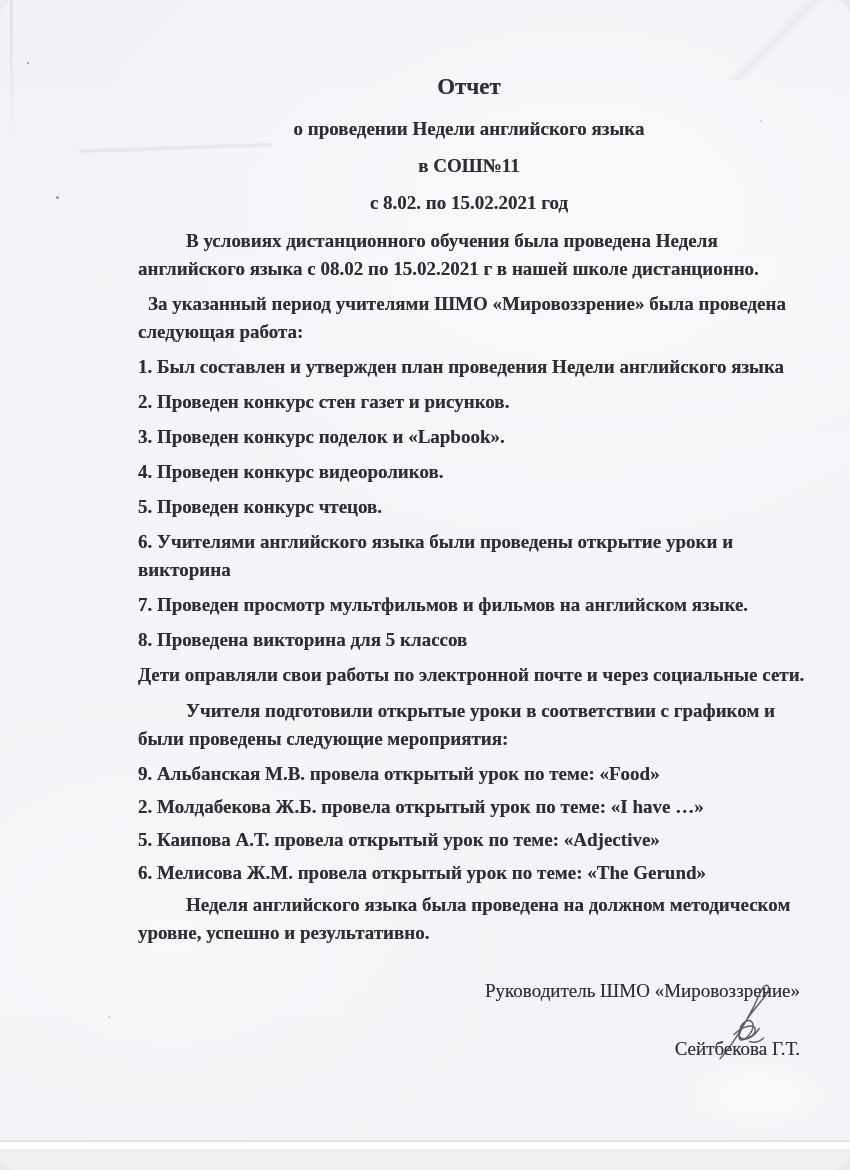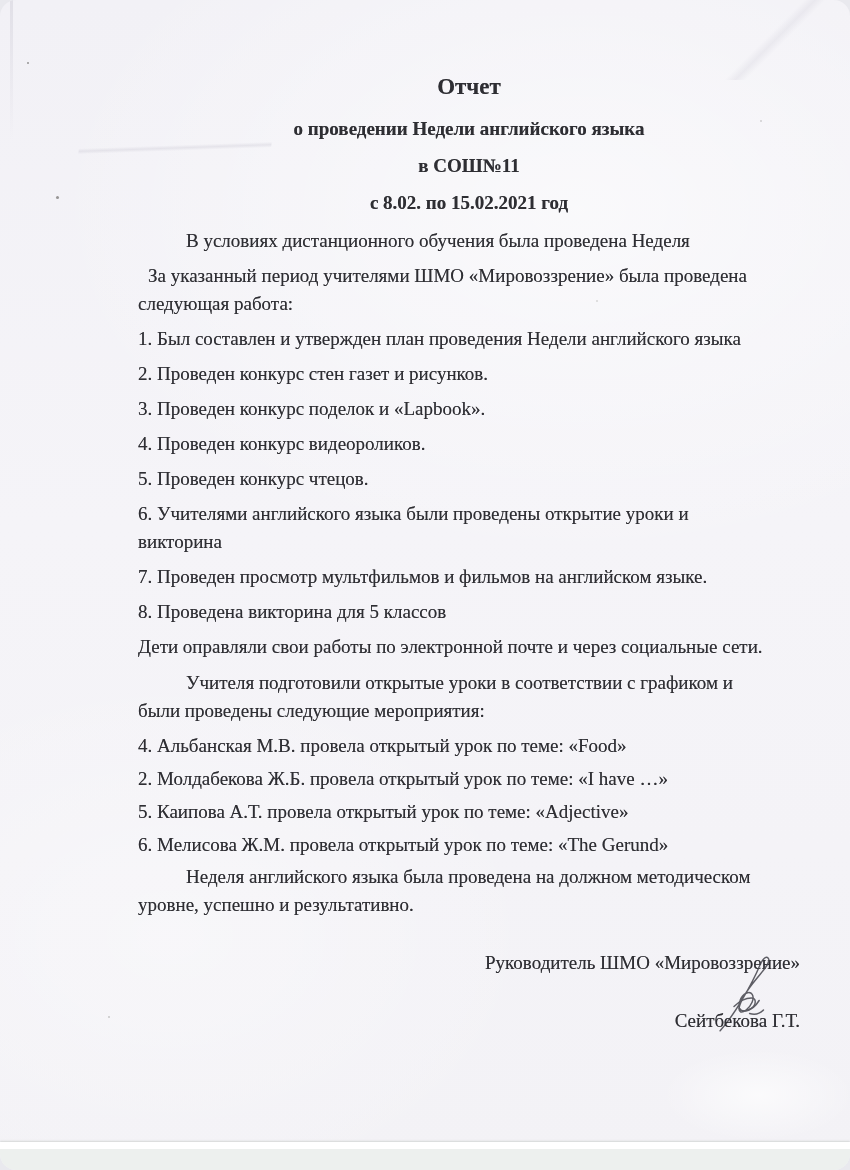--- a/index.html
+++ b/index.html
@@ -26,21 +26,21 @@
   }
   .center{text-align:center;}
   .doc-title{font-weight:bold;font-size:23px;line-height:26px;margin:0;}
   .doc-sub{font-weight:bold;font-size:19px;line-height:26px;margin:11px 0 0 0;}
   .doc-sub.first{margin-top:16px;}
   p.para{margin:7px 0 0 0;}
   p.para.mt8{margin-top:8px;}
   p.para.mt11{margin-top:11px;}
   p.para.mt12{margin-top:4px;}
   p.para.mt5{margin-top:5px;}
-  .ln{display:block;white-space:nowrap;}
+  .ln{display:block;white-space:nowrap;font-weight:bold;}
   .ind{padding-left:48px;}
   .ind-xs{padding-left:10px;}
   .sig-row{
     display:flex;align-items:flex-end;
     margin:30px 0 0 28px;
     white-space:nowrap;
     flex-direction:column;
   }
   .sig-scribble{
     width:78px;height:86px;
@@ -95,20 +95,21 @@
 
   <div class="content">
 
     <h1 class="doc-title center">Отчет</h1>
     <div class="doc-sub center first">о проведении Недели английского языка</div>
     <div class="doc-sub center">в СОШ№11</div>
     <div class="doc-sub center">с 8.02. по 15.02.2021 год</div>
 
     <p class="para mt11">
       <span class="ln ind">В условиях дистанционного обучения была проведена Неделя</span>
+      <span class="ln">английского языка с 08.02 по 15.02.2021 г в нашей школе дистанционно.</span>
     </p>
 
     <p class="para">
       <span class="ln ind-xs">За указанный период учителями ШМО «Мировоззрение» была проведена</span>
       <span class="ln">следующая работа:</span>
     </p>
 
     <p class="para">
       <span class="ln">1. Был составлен и утвержден план проведения Недели английского языка</span>
     </p>
@@ -138,21 +139,21 @@
     <p class="para">
       <span class="ln">Дети оправляли свои работы по электронной почте и через социальные сети.</span>
     </p>
 
     <p class="para mt8">
       <span class="ln ind">Учителя подготовили открытые уроки в соответствии с графиком и</span>
       <span class="ln">были проведены следующие мероприятия:</span>
     </p>
 
     <p class="para">
-      <span class="ln">4. Альбанская М.В. провела открытый урок по теме: «Food»</span>
+      <span class="ln">9. Альбанская М.В. провела открытый урок по теме: «Food»</span>
     </p>
     <p class="para mt5">
       <span class="ln">2. Молдабекова Ж.Б. провела открытый урок по теме: «I have …»</span>
     </p>
     <p class="para mt5">
       <span class="ln">5. Каипова А.Т. провела открытый урок по теме: «Adjective»</span>
     </p>
     <p class="para mt5">
       <span class="ln">6. Мелисова Ж.М. провела открытый урок по теме: «The Gerund»</span>
     </p>

